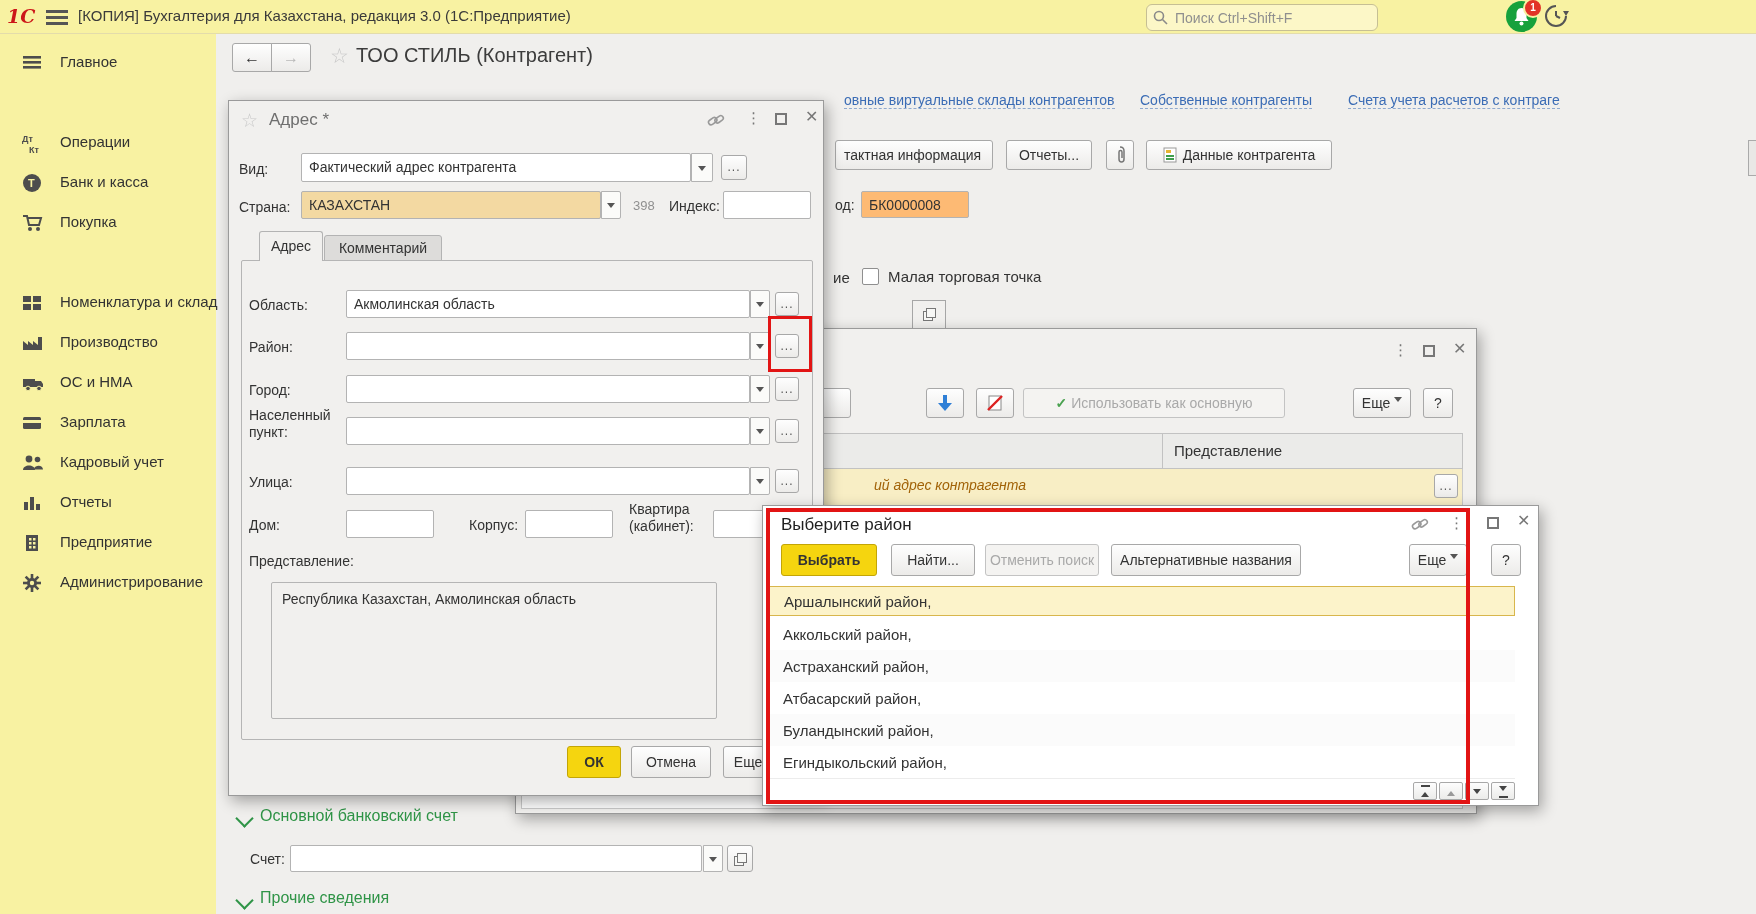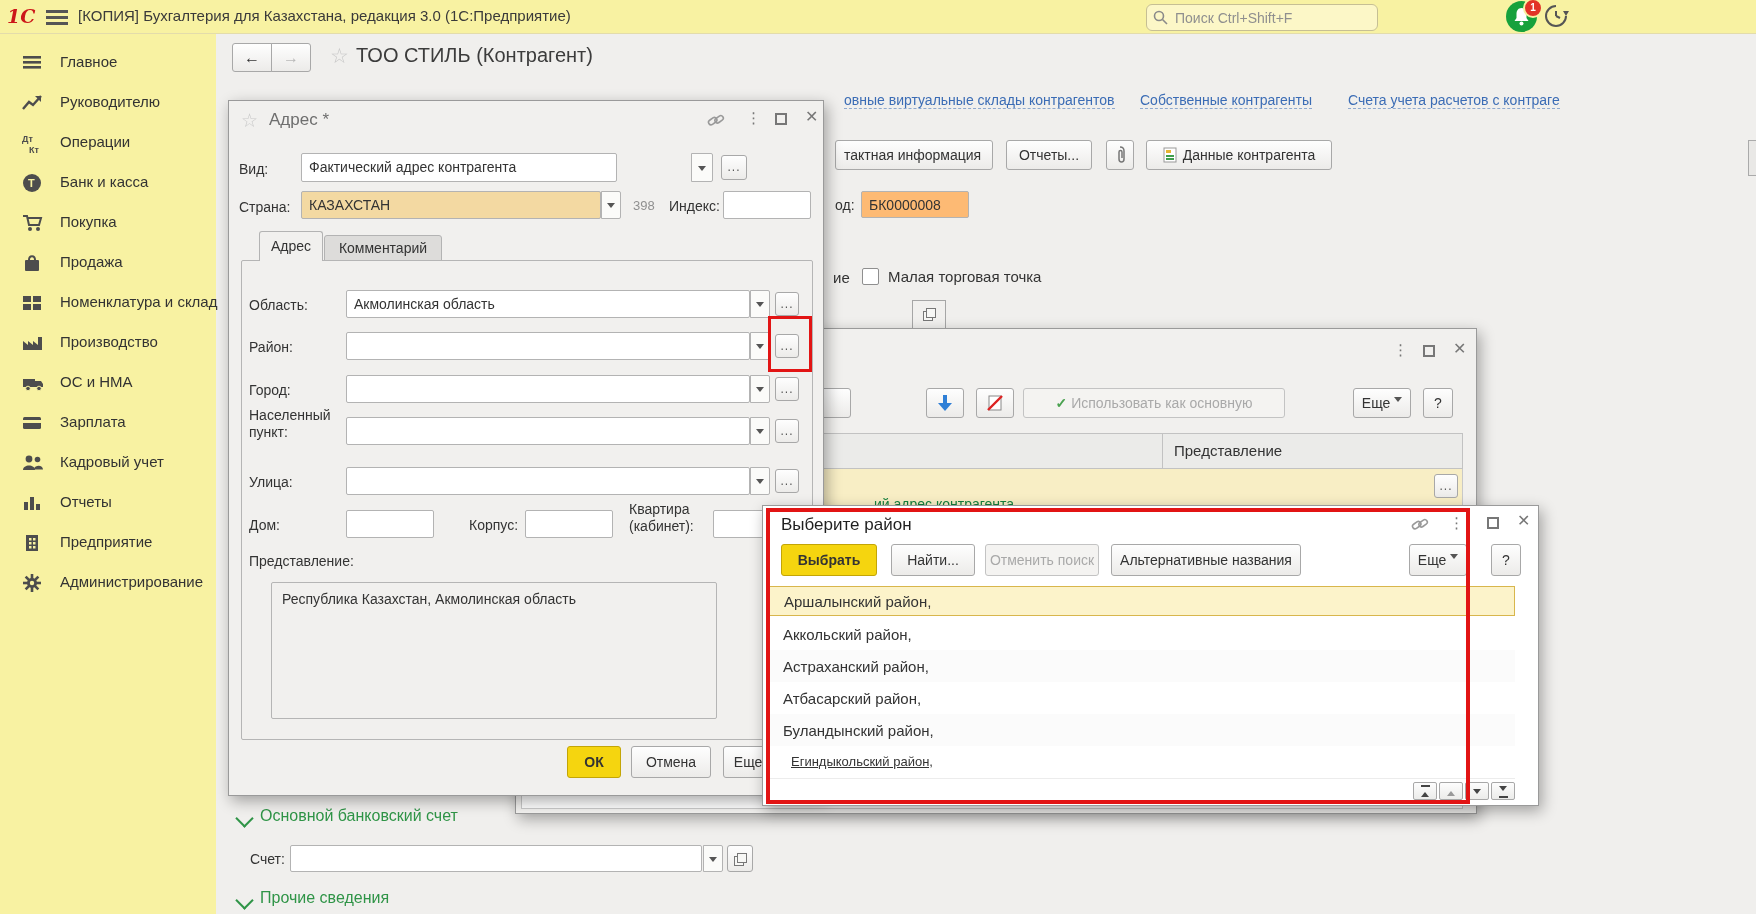--- a/index.html
+++ b/index.html
@@ -103,27 +103,20 @@
 
     <div class="side-item" style="top:11px;">
       <span class="sicon"><svg width="22" height="20">
             <rect x="1" y="3" width="18" height="2.6" fill="#4d4d4d"></rect>
             <rect x="1" y="8" width="18" height="2.6" fill="#4d4d4d"></rect>
             <rect x="1" y="13" width="18" height="2.6" fill="#4d4d4d"></rect>
           </svg></span>
       <span class="slabel">Главное</span>
     </div>
 
-    <div class="side-item" style="top:51px;">
-      <span class="sicon"><svg width="22" height="20">
-            <polyline points="1,16 7,9 11,12 19,3" fill="none" stroke="#4d4d4d" stroke-width="2.4"></polyline>
-            <polygon points="19,3 13,3 19,9" fill="#4d4d4d"></polygon>
-          </svg></span>
-      <span class="slabel">Руководителю</span>
-    </div>
 
     <div class="side-item" style="top:91px;">
       <span class="sicon"><svg width="24" height="22">
             <text x="0" y="9" font-size="9" font-weight="bold" fill="#4d4d4d">Дт</text>
             <text x="7" y="20" font-size="9" font-weight="bold" fill="#4d4d4d">Кт</text>
           </svg></span>
       <span class="slabel">Операции</span>
     </div>
 
     <div class="side-item" style="top:131px;">
@@ -136,27 +129,20 @@
 
     <div class="side-item" style="top:171px;">
       <span class="sicon"><svg width="22" height="20">
             <polyline points="1,3 5,3 7,12 17,12 19,5 6,5" fill="none" stroke="#4d4d4d" stroke-width="2"></polyline>
             <circle cx="8" cy="16" r="2" fill="#4d4d4d"></circle>
             <circle cx="16" cy="16" r="2" fill="#4d4d4d"></circle>
           </svg></span>
       <span class="slabel">Покупка</span>
     </div>
 
-    <div class="side-item" style="top:211px;">
-      <span class="sicon"><svg width="22" height="20">
-            <rect x="3" y="7" width="14" height="11" rx="1" fill="#4d4d4d"></rect>
-            <path d="M7 7 C7 2 13 2 13 7" fill="none" stroke="#4d4d4d" stroke-width="2"></path>
-          </svg></span>
-      <span class="slabel">Продажа</span>
-    </div>
 
     <div class="side-item" style="top:251px;">
       <span class="sicon"><svg width="22" height="20">
             <rect x="1" y="3" width="8" height="6" fill="#4d4d4d"></rect>
             <rect x="11" y="3" width="8" height="6" fill="#4d4d4d"></rect>
             <rect x="1" y="11" width="8" height="6" fill="#4d4d4d"></rect>
             <rect x="11" y="11" width="8" height="6" fill="#4d4d4d"></rect>
           </svg></span>
       <span class="slabel">Номенклатура и склад</span>
     </div>
@@ -313,21 +299,21 @@
     </div>
     <div class="abs btn" style="left:837px;top:59px;width:58px;height:30px;line-height:28px;"><span>Еще</span> <span style="display:inline-block;width:0;height:0;border:4px solid transparent;border-top:5px solid #555;vertical-align:2px;"></span></div>
     <div class="abs btn" style="left:907px;top:59px;width:30px;height:30px;line-height:28px;">?</div>
 
     <div class="abs" style="left:5px;top:104px;width:942px;height:36px;background:#ebebe9;border:1px solid #c2c2c2;box-sizing:border-box;">
       <div class="abs" style="left:640px;top:0;width:1px;height:34px;background:#c2c2c2;"></div>
       <div class="abs" style="left:652px;top:8px;font-size:15px;color:#333;">Представление</div>
     </div>
     <div class="abs" style="left:5px;top:140px;width:942px;height:340px;background:#fdfdfd;border:1px solid #c9c9c9;border-top:none;box-sizing:border-box;">
       <div class="abs" style="left:0;top:0;width:940px;height:36px;background:#f8eec5;border-bottom:1px solid #e5d9a8;">
-        <span class="abs rowtxt" style="left:352px;top:27px;color:#15803d;">ий адрес контрагента</span>
+        <span class="abs rowtxt" style="left:352px;top:8px;color:#a16207;font-style:italic;">ий адрес контрагента</span>
         <div class="abs dots" style="left:912px;top:5px;width:24px;height:24px;line-height:22px;">...</div>
       </div>
       <div class="abs" style="left:0;top:36px;width:940px;height:36px;background:#fdfdfd;border-bottom:1px solid #ededed;">
         <span class="abs rowtxt" style="left:352px;top:9px;color:#a6a6a6;">ский адрес контрагента</span>
       </div>
     </div>
   </div>
 
   <div class="abs win" style="left:228px;top:100px;width:594px;height:694px;z-index:3;">
     <div class="abs" style="left:12px;top:8px;font-size:19px;color:#c9c9c9;">☆</div>
@@ -336,21 +322,21 @@
         <g fill="none" stroke="#999" stroke-width="1.6">
           <rect x="1" y="7" width="9" height="5" rx="2.5" transform="rotate(-35 5 9)"></rect>
           <rect x="8" y="5" width="9" height="5" rx="2.5" transform="rotate(-35 12 8)"></rect>
         </g>
       </svg>
     <div class="abs kebab" style="left:517px;top:8px;">⋮</div>
     <div class="abs maxbox" style="left:546px;top:12px;"></div>
     <div class="abs wctl" style="left:576px;top:8px;">✕</div>
 
     <div class="abs lbl" style="left:10px;top:60px;">Вид:</div>
-    <div class="abs fld" style="left:72px;top:52px;width:316px;height:29px;">Фактический адрес контрагента</div>
+    <div class="abs fld" style="left:72px;top:52px;width:390px;height:29px;">Фактический адрес контрагента</div>
     <div class="abs dd" style="left:462px;top:52px;width:22px;height:29px;">
         <span class="tri"></span>
       </div>
     <div class="abs dots" style="left:492px;top:54px;width:26px;height:25px;line-height:23px;">...</div>
 
     <div class="abs lbl" style="left:10px;top:98px;">Страна:</div>
     <div class="abs fld tan" style="left:72px;top:90px;width:300px;height:28px;">КАЗАХСТАН</div>
     <div class="abs dd" style="left:372px;top:90px;width:20px;height:28px;">
         <span class="tri"></span>
       </div>
@@ -442,21 +428,21 @@
       <div class="abs" style="left:0;top:64px;width:748px;height:32px;background:#fbfbfb;border-bottom:1px solid #ececec;">
         <span class="abs rowtxt" style="left:16px;top:8px;font-size:15px;">Астраханский район,</span>
       </div>
       <div class="abs" style="left:0;top:96px;width:748px;height:32px;background:#fff;border-bottom:1px solid #ececec;">
         <span class="abs rowtxt" style="left:16px;top:8px;font-size:15px;">Атбасарский район,</span>
       </div>
       <div class="abs" style="left:0;top:128px;width:748px;height:32px;background:#fbfbfb;border-bottom:1px solid #ececec;">
         <span class="abs rowtxt" style="left:16px;top:8px;font-size:15px;">Буландынский район,</span>
       </div>
       <div class="abs" style="left:0;top:160px;width:748px;height:32px;background:#fff;border-bottom:1px solid #ececec;">
-        <span class="abs rowtxt" style="left:24px;top:8px;font-size:13px;text-decoration:underline;">Егиндыкольский район,</span>
+        <span class="abs rowtxt" style="left:16px;top:8px;font-size:15px;">Егиндыкольский район,</span>
       </div>
     </div>
 
     <div class="abs navbtn" style="left:650px;top:276px;width:24px;height:18px;">
         <div class="bar"></div>
         <div class="tri-up" style="margin-top:1px;"></div>
       </div>
     <div class="abs navbtn" style="left:676px;top:276px;width:24px;height:18px;">
         <div class="tri-up" style="border-bottom-color:#999;"></div>
       </div>

